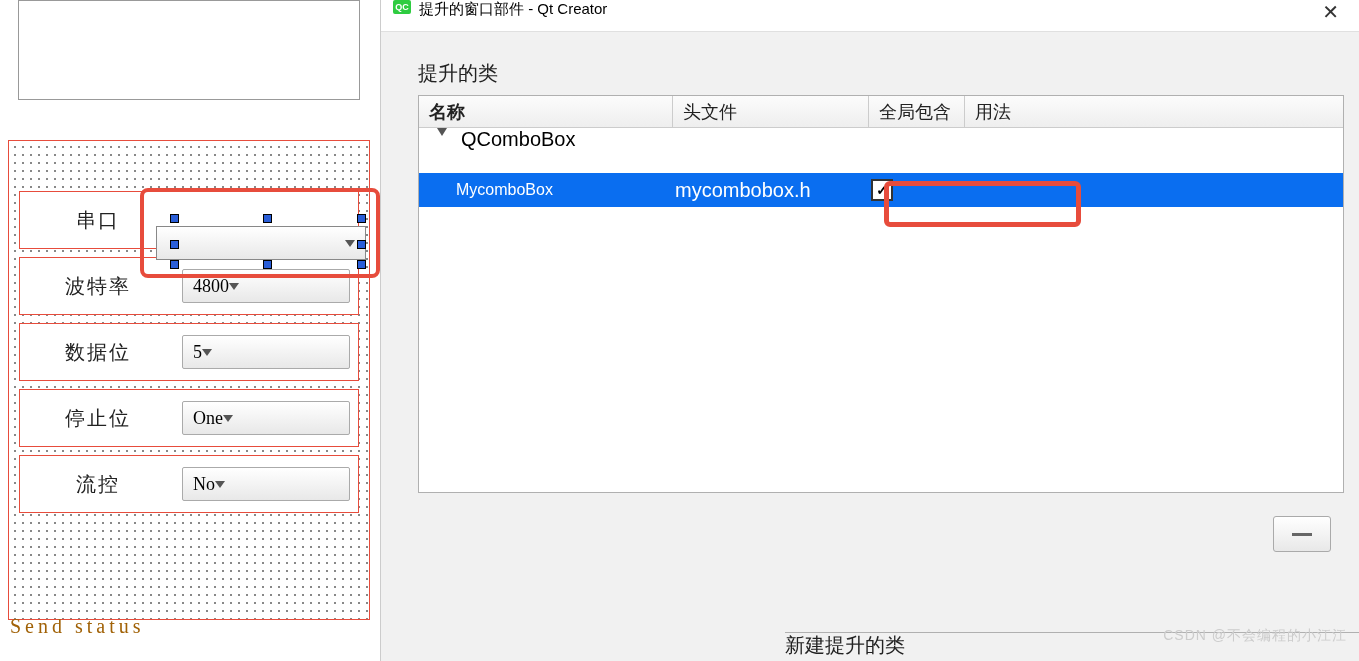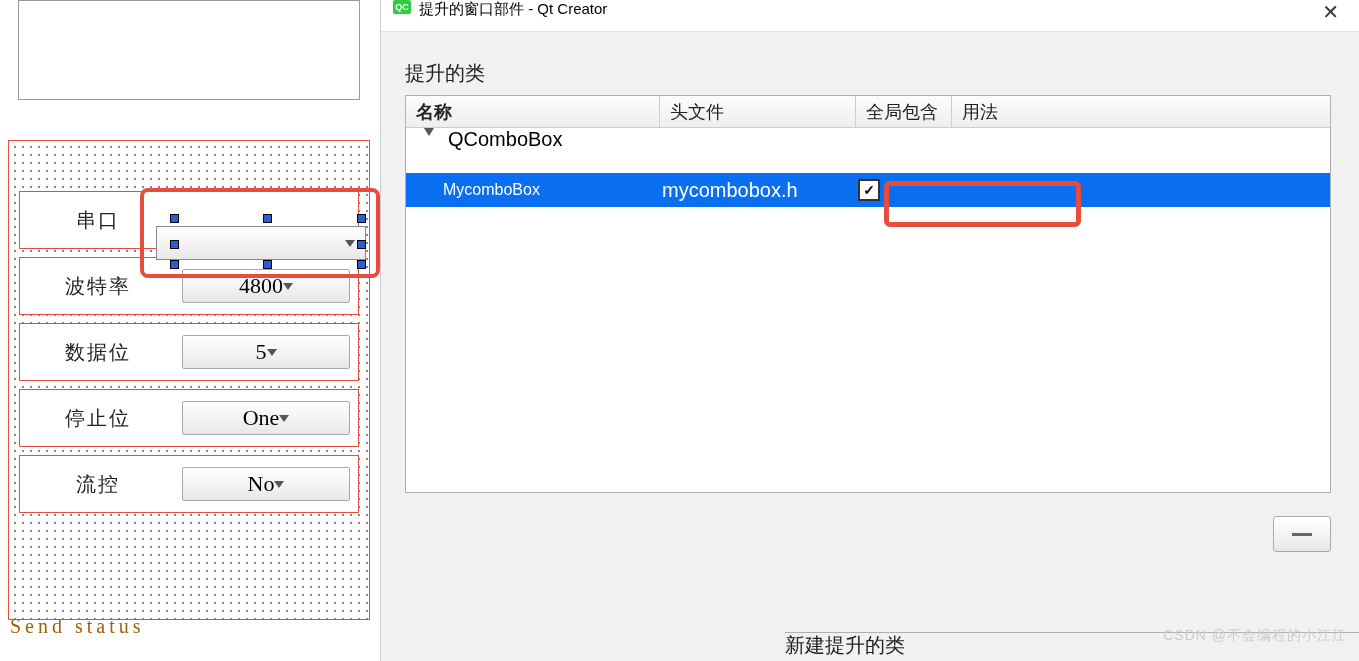--- a/index.html
+++ b/index.html
@@ -6,34 +6,34 @@
 body { font-family: "Microsoft YaHei", "Segoe UI", sans-serif; font-size: 14px; background: #fff; width: 1359px; height: 661px; overflow: hidden; position: relative; }
 
 
 .designer-panel { position: absolute; left: 0; top: 0; width: 380px; height: 661px; background: #fff; }
 .dotted-bg { background-image: radial-gradient(circle, #888 1px, transparent 1px); background-size: 8px 8px; background-position: 2px 2px; }
 .layout-outline { border: 1px solid #e74c3c; }
 .inner-white { position: absolute; left: 18px; top: 0; width: 342px; height: 100px; background: #fff; border: 1px solid #999; }
 .form-section { position: absolute; left: 8px; top: 140px; width: 362px; height: 480px; }
 .form-row { position: relative; margin: 0 10px 8px 10px; height: 58px; border: 1px solid #e74c3c; display: flex; align-items: center; padding: 0 8px; gap: 14px; background: #fff; }
 .form-label { width: 140px; font-size: 20px; color: #222; font-family: "SimSun", serif; letter-spacing: 2px; text-align: center; }
-.form-combo { flex: 1; height: 34px; background: linear-gradient(#fff, #e8e8e8); border: 1px solid #aaa; border-radius: 2px; display: flex; align-items: center; justify-content: center; padding: 0 10px; font-size: 22px; font-family: "SimSun", serif; cursor: pointer; }
+.form-combo { flex: 1; height: 34px; background: linear-gradient(#fff, #e8e8e8); border: 1px solid #aaa; border-radius: 2px; display: flex; align-items: center; justify-content: flex-start; padding: 0 10px; font-size: 18px; font-family: "SimSun", serif; cursor: pointer; }
 .combo-arrow { border-left: 5px solid transparent; border-right: 5px solid transparent; border-top: 7px solid #555; }
 .selected-widget { position: absolute; left: 140px; top: 188px; width: 240px; height: 90px; border: 4px solid #e74c3c; border-radius: 8px; z-index: 5; }
 .selected-inner { position: absolute; left: 156px; top: 226px; width: 210px; height: 34px; background: linear-gradient(#fff, #e8e8e8); border: 1px solid #888; display: flex; align-items: center; justify-content: flex-end; padding: 0 10px; z-index: 6; }
 .handle { position: absolute; width: 9px; height: 9px; background: #2a5ed8; border: 1px solid #000; z-index: 7; }
 .send-status { position: absolute; left: 10px; top: 615px; font-size: 20px; font-family: "SimSun", serif; letter-spacing: 4px; color: #a16207; }
 
 
 .dialog { position: absolute; left: 380px; top: 0; width: 979px; height: 661px; background: #f1f1f1; border-left: 1px solid #ccc; }
 .titlebar { height: 32px; background: #fff; display: flex; align-items: flex-start; padding: 0 12px; border-bottom: 1px solid #e0e0e0; }
 .qc-icon { width: 18px; height: 14px; background: #2ecc40; border-radius: 2px; color: #fff; font-size: 9px; font-weight: bold; display: flex; align-items: center; justify-content: center; margin-right: 8px; }
 .title-text { font-size: 15px; color: #000; }
 .close-x { margin-left: auto; font-size: 20px; color: #333; cursor: pointer; padding: 0 8px; }
-.dlg-body { padding: 28px 24px 0 24px; }
+.dlg-body { padding: 28px 24px 0 24px; margin-left: 13px; }
 .section-label { font-size: 20px; color: #222; margin-bottom: 8px; }
 .tree-box { width: 926px; height: 398px; background: #fff; border: 1px solid #b0b0b0; }
 .tree-header { height: 32px; display: flex; border-bottom: 1px solid #ccc; background: linear-gradient(#fcfcfc, #eee); }
 .th { border-right: 1px solid #ccc; display: flex; align-items: center; padding: 0 10px; font-size: 18px; color: #222; }
 .th0 { width: 254px; font-weight: bold; } .th1 { width: 196px; } .th2 { width: 96px; } .th3 { flex: 1; border-right: none; }
 .tree-row { height: 45px; display: flex; align-items: flex-start; }
 .tree-parent { padding-left: 18px; font-size: 20px; color: #000; }
 .expand-tri { display: inline-block; border-left: 5px solid transparent; border-right: 5px solid transparent; border-top: 8px solid #555; margin-right: 14px; vertical-align: 2px; }
 .tree-child { background: #0a6ef0; color: #fff; display: flex; align-items: center; height: 34px; }
 .td0 { width: 254px; padding-left: 37px; font-size: 16px; } .td1 { width: 196px; font-size: 20px; padding-left: 2px; } .td2 { width: 96px; padding-left: 2px; }

